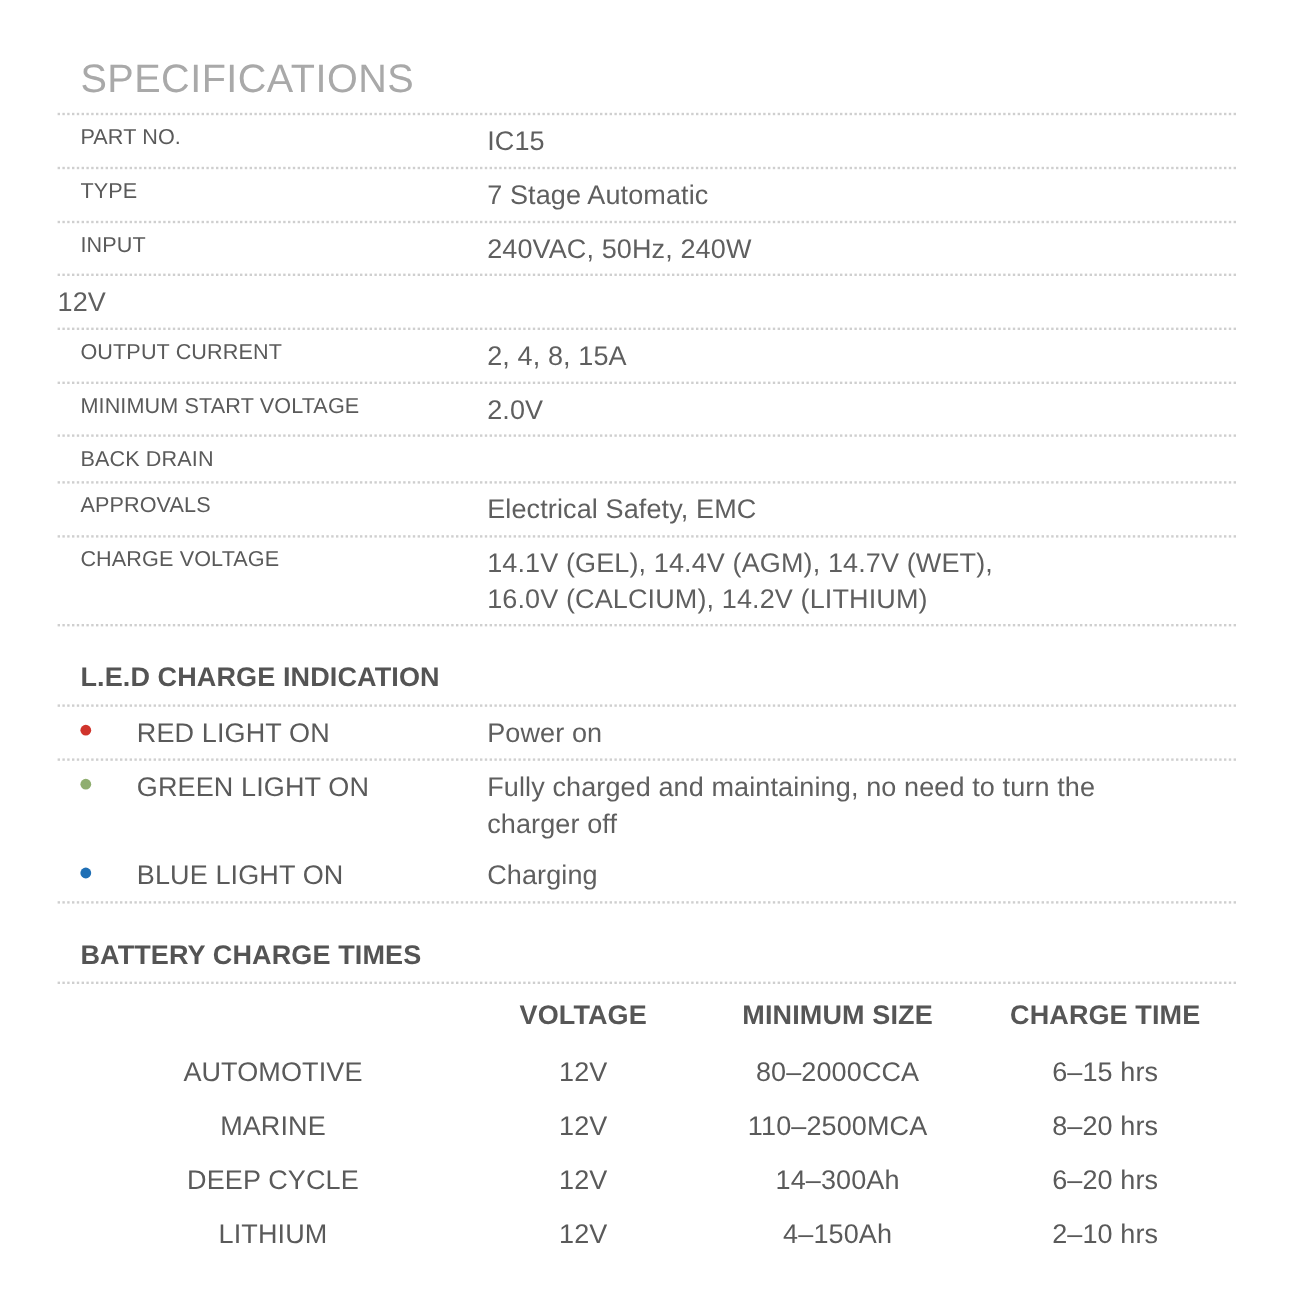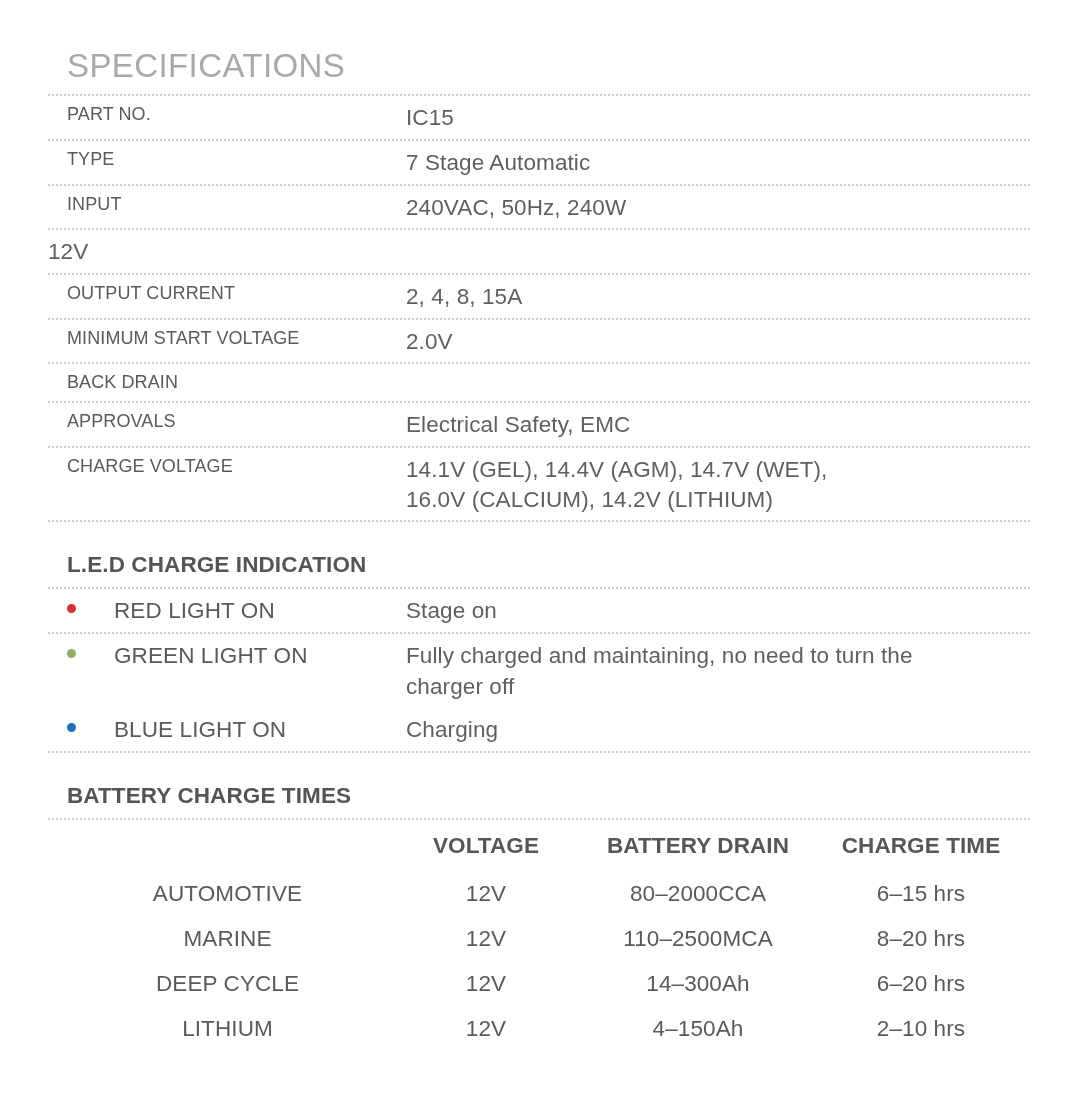--- a/index.html
+++ b/index.html
@@ -234,21 +234,21 @@
   <div class="section-heading">L.E.D CHARGE INDICATION</div>
   <div class="dotted"></div>
 
   <div>
 
     <div class="led-row">
       <div class="led-label-cell">
         <span class="led-dot" style="background:#d0342c"></span>
         <span class="led-label">RED LIGHT ON</span>
       </div>
-      <div class="led-desc">Stage on</div>
+      <div class="led-desc">Power on</div>
     </div>
     <div class="dotted"></div>
 
     <div class="led-row">
       <div class="led-label-cell">
         <span class="led-dot" style="background:#8fae6f"></span>
         <span class="led-label">GREEN LIGHT ON</span>
       </div>
       <div class="led-desc">Fully charged and maintaining, no need to turn the charger off</div>
     </div>
@@ -271,21 +271,21 @@
     <colgroup>
       <col class="ct-col-name">
         <col class="ct-col-v">
         <col class="ct-col-s">
         <col class="ct-col-t">
     </colgroup>
     <thead>
       <tr class="ct-head">
         <th class="ct-name-head"></th>
         <th class="ct-c">VOLTAGE</th>
-        <th class="ct-c">BATTERY DRAIN</th>
+        <th class="ct-c">MINIMUM SIZE</th>
         <th class="ct-c">CHARGE TIME</th>
       </tr>
     </thead>
     <tbody class="ct-body">
       <tr>
         <td class="ct-name">AUTOMOTIVE</td>
         <td class="ct-c">12V</td>
         <td class="ct-c">80–2000CCA</td>
         <td class="ct-c">6–15 hrs</td>
       </tr>

